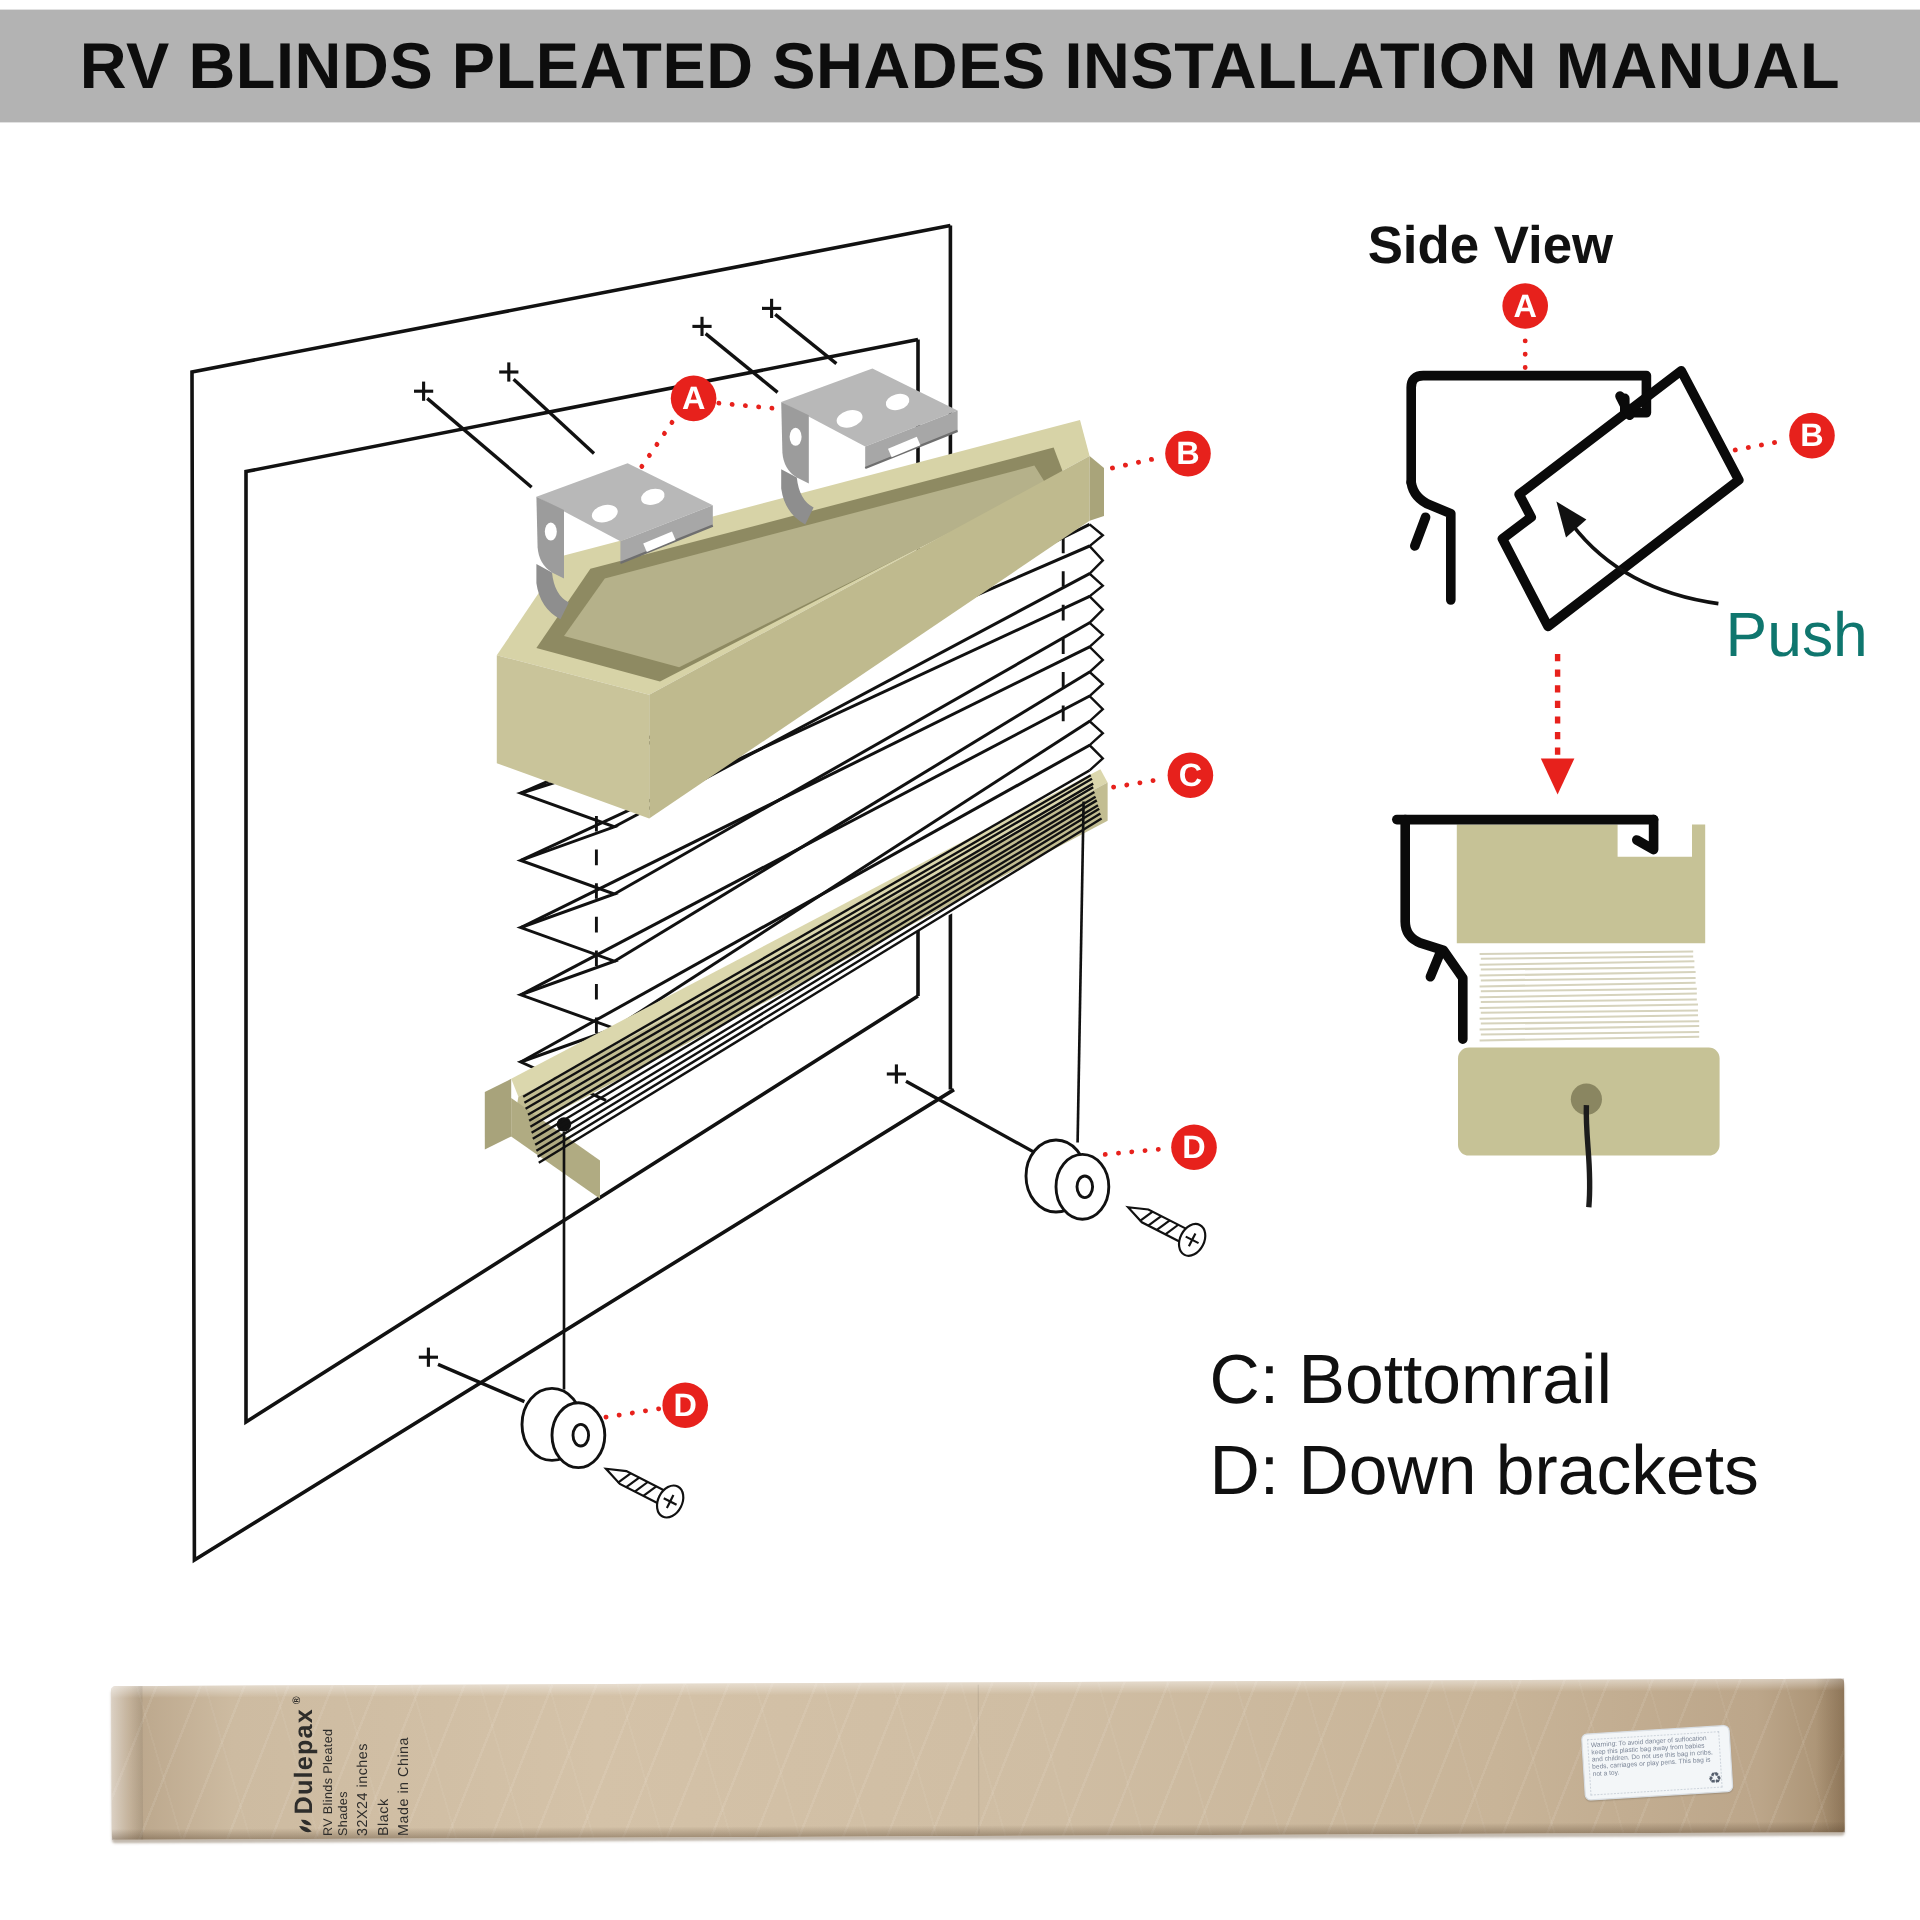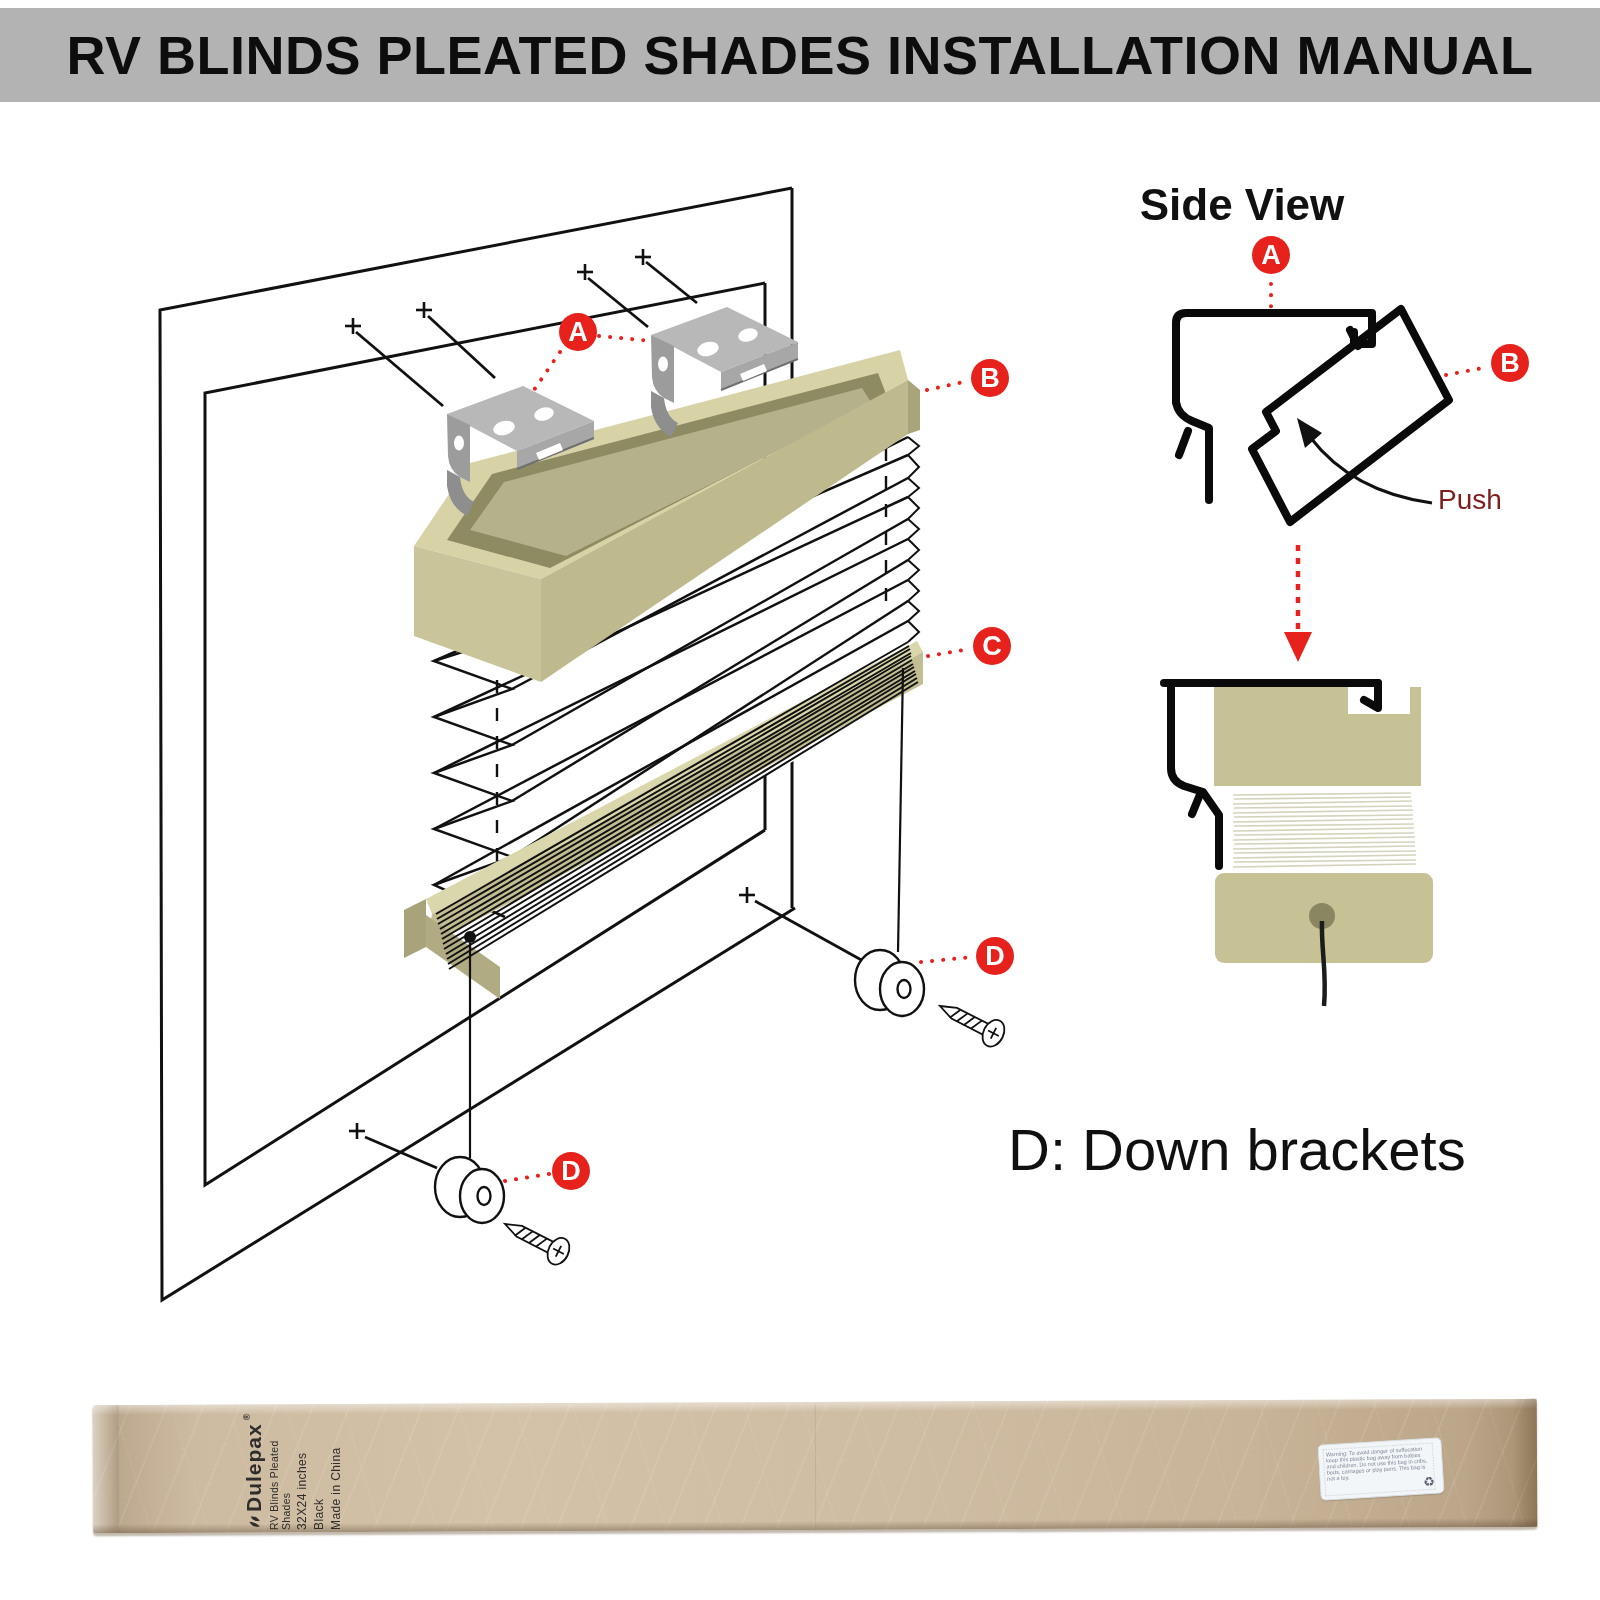--- a/index.html
+++ b/index.html
@@ -9,21 +9,21 @@
   
   #header-bar{left:0;top:8px;width:1600px;height:94px;background:#b3b3b3;
     display:flex;align-items:center;justify-content:center;}
   #header-bar h1{margin:0;font-size:54px;font-weight:bold;color:#0d0d0d;letter-spacing:.5px;}
   
   .tag{width:38px;height:38px;border-radius:50%;background:#e7211c;color:#fff;
     font-weight:bold;font-size:27px;line-height:38px;text-align:center;}
   
   #side-view-title{left:1112px;top:180px;width:260px;text-align:center;
     font-size:44px;font-weight:bold;color:#111;}
-  #push-label{left:1438px;top:484px;font-size:28px;color:#7f1d1d;}
+  #push-label{left:1438px;top:500px;font-size:52px;color:#0f766e;}
   
   #legend{left:1008px;top:1112px;color:#101010;font-size:58px;line-height:76px;}
   
   #package-box{left:93px;top:1402px;width:1444px;height:128px;border-radius:3px;
     transform:rotate(-.25deg);
     background:linear-gradient(90deg,#b7a287 0%,#cdbba1 7%,#d4c2a8 28%,#cfbda3 55%,
       #c8b498 80%,#bca68a 95%,#a68e6f 100%);
     box-shadow:0 3px 2px rgba(120,100,75,.45);}
   #package-box .topshine{position:absolute;left:0;top:0;right:0;height:10px;
     background:linear-gradient(180deg,rgba(255,255,255,.45),rgba(255,255,255,0));}
@@ -263,20 +263,21 @@
 <div class="abs tag" style="left:973px;top:627px">C</div>
 <div class="abs tag" style="left:976px;top:937px">D</div>
 <div class="abs tag" style="left:552px;top:1152px">D</div>
 <div class="abs tag" style="left:1252px;top:236px">A</div>
 <div class="abs tag" style="left:1491px;top:344px">B</div>
 
 <div id="side-view-title" class="abs">Side View</div>
 <div id="push-label" class="abs">Push</div>
 
 <div id="legend" class="abs">
+  <div>C: Bottomrail</div>
   <div>D: Down brackets</div>
 </div>
 
 <div id="package-box" class="abs">
   <div class="topshine"></div>
   <div class="sheen"></div>
   <div class="leftwrap"></div>
   <div class="rightend"></div>
   <div class="seam"></div>
   <div class="bottomshade"></div>

